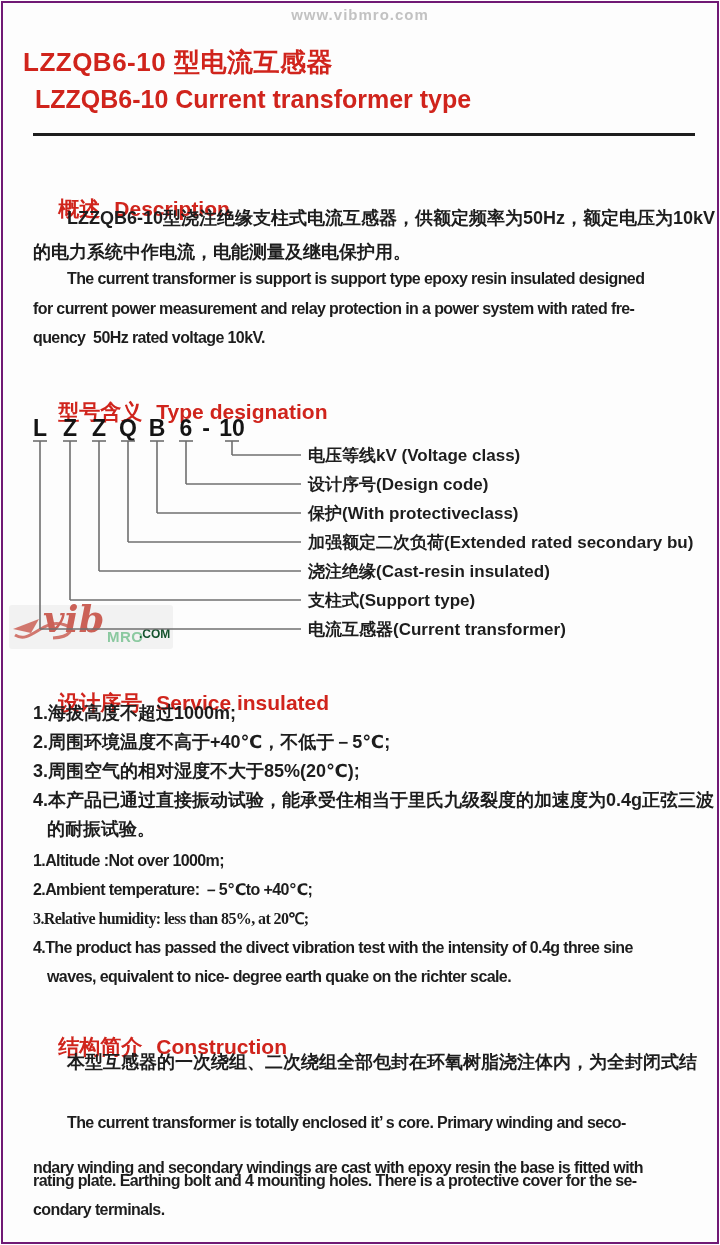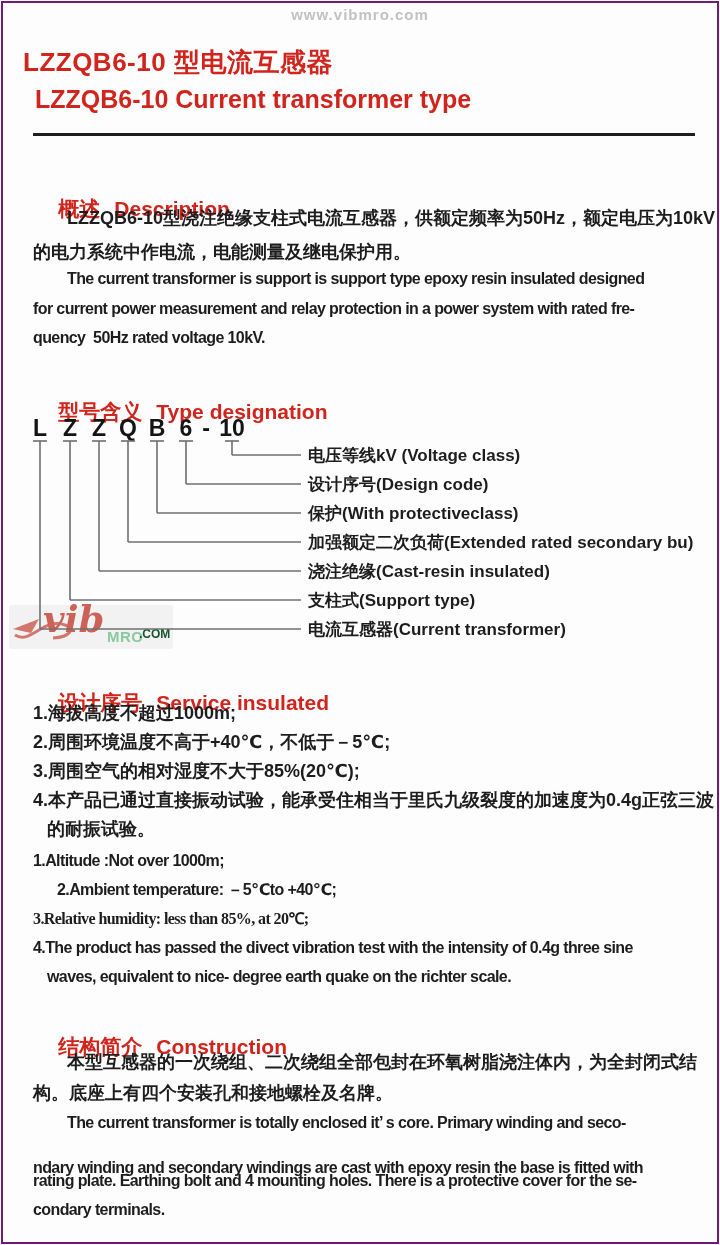--- a/index.html
+++ b/index.html
@@ -110,28 +110,27 @@
   <div class="abs heading" style="left:32px; top:662px;">
     <span>设计序号</span><span class="en">Service insulated</span>
   </div>
   <div class="abs cnline" style="left:30px; top:701px;">1.海拔高度不超过1000m;</div>
   <div class="abs cnline" style="left:30px; top:730px;">2.周围环境温度不高于+40℃，不低于－5℃;</div>
   <div class="abs cnline" style="left:30px; top:759px;">3.周围空气的相对湿度不大于85%(20℃);</div>
   <div class="abs cnline" style="left:30px; top:788px;">4.本产品已通过直接振动试验，能承受住相当于里氏九级裂度的加速度为0.4g正弦三波</div>
   <div class="abs cnline cont" style="left:30px; top:817px;">的耐振试验。</div>
 
   <div class="abs enline" style="left:30px; top:850px;">1.Altitude :Not over 1000m;</div>
-  <div class="abs enline" style="left:30px; top:879px;margin-left:24px;">2.Ambient temperature: －5℃to +40℃;</div>
+  <div class="abs enline" style="left:30px; top:879px;">2.Ambient temperature: －5℃to +40℃;</div>
   <div class="abs enline" style="left:30px; top:908px;font-family:Liberation Serif, serif;">3.Relative humidity: less than 85%, at 20℃;</div>
   <div class="abs enline" style="left:30px; top:937px;">4.The product has passed the divect vibration test with the intensity of 0.4g three sine</div>
   <div class="abs enline cont" style="left:30px; top:966px;">waves, equivalent to nice- degree earth quake on the richter scale.</div>
 
   <div class="abs heading" style="left:32px; top:1006px;">
     <span>结构简介</span><span class="en">Construction</span>
   </div>
   <div class="abs cnline indent" style="left:30px; top:1050px;">本型互感器的一次绕组、二次绕组全部包封在环氧树脂浇注体内，为全封闭式结</div>
-  <div class="abs cnline" style="left:30px; top:1081px;">构。底座上有四个安装孔和接地螺栓及名牌。</div>
   <div class="abs enline indent" style="left:30px; top:1112px;">The current transformer is totally enclosed it’ s core. Primary winding and seco-</div>
   <div class="abs enline" style="left:30px; top:1141px;margin-top:16px;">ndary winding and secondary windings are cast with epoxy resin the base is fitted with</div>
   <div class="abs enline" style="left:30px; top:1170px;">rating plate. Earthing bolt and 4 mounting holes. There is a protective cover for the se-</div>
   <div class="abs enline" style="left:30px; top:1199px;">condary terminals.</div>
 
 </div>
 
 </body></html>

